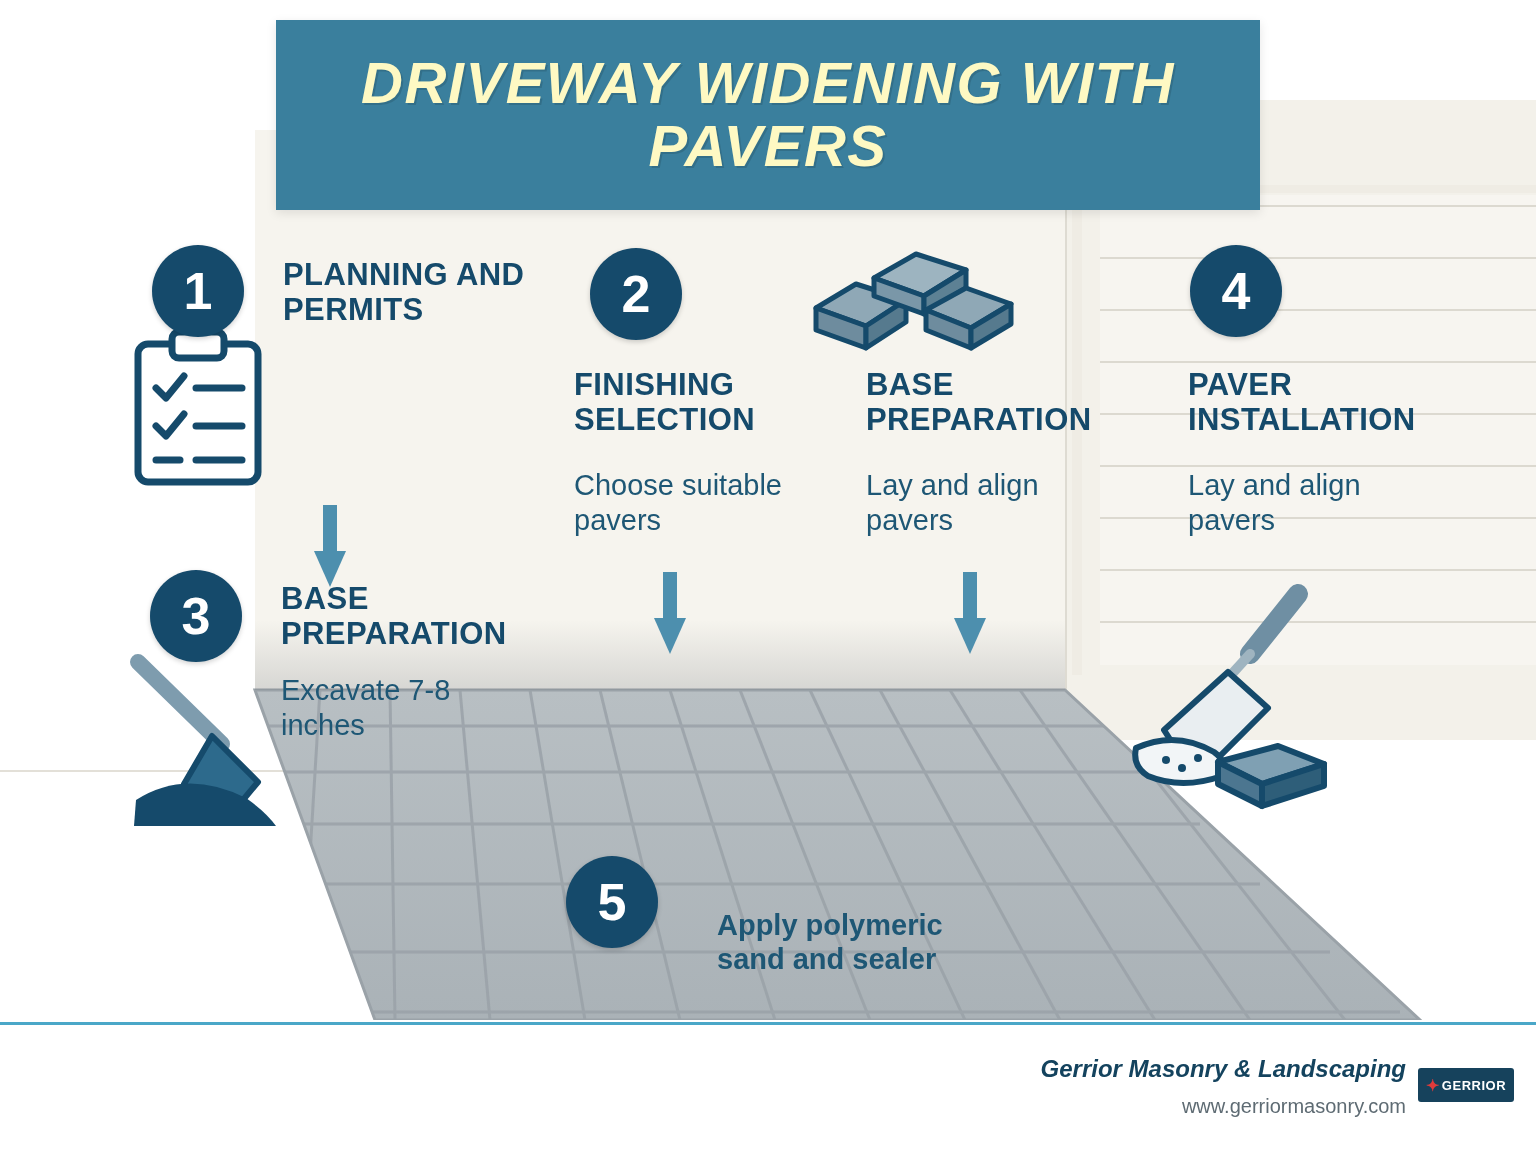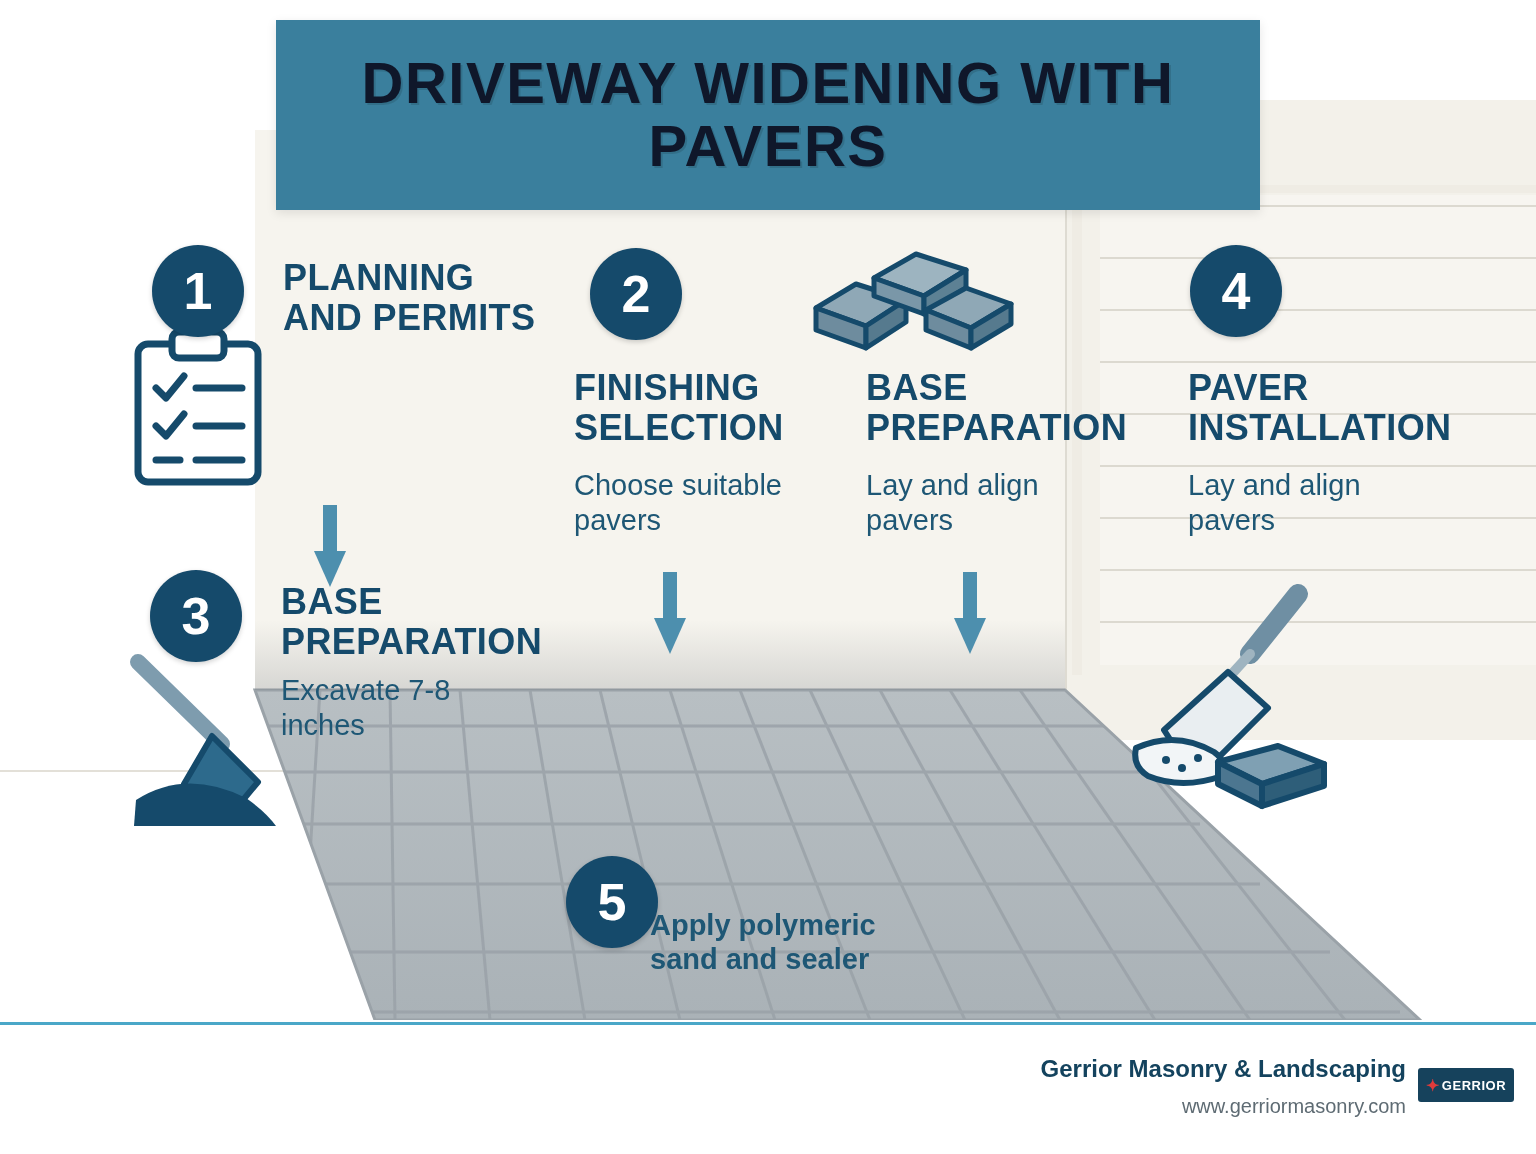--- a/index.html
+++ b/index.html
@@ -89,47 +89,48 @@
     position: absolute;
     left: 276px; top: 20px;
     width: 984px; height: 190px;
     background: #3a7f9d;
     display: flex;
     align-items: center;
     justify-content: center;
     box-shadow: 0 3px 10px rgba(0,0,0,0.10);
   }
   .title-text {
-    color: #0f172a;
+    color: #fef9c3;
     font-size: 58px;
     line-height: 1.08;
     font-weight: bold;
     letter-spacing: 1.5px;
     text-align: center;
     text-shadow: 2px 2px 0 rgba(0,0,0,0.12);
     padding: 0 41px;
+    font-style: italic;
   }
   .badge {
     position: absolute;
     width: 92px; height: 92px;
     border-radius: 50%;
     background: #154a6b;
     color: #ffffff;
     display: flex;
     align-items: center;
     justify-content: center;
     font-size: 52px;
     font-weight: bold;
     box-shadow: 0 2px 5px rgba(0,0,0,0.18);
   }
   .step-head {
     position: absolute;
     color: #154a6b;
     font-weight: bold;
-    font-size: 36px;
+    font-size: 31px;
     line-height: 1.12;
     letter-spacing: 0.4px;
   }
   .step-body {
     position: absolute;
     color: #1e5775;
     font-size: 29px;
     line-height: 1.22;
   }
 
@@ -153,21 +154,21 @@
   #base2-body  { left: 866px; top: 468px; width: 230px; }
 
   
   #step4-badge { left: 1190px; top: 245px; }
   #step4-head  { left: 1188px; top: 368px; width: 280px; }
   #step4-body  { left: 1188px; top: 468px; width: 230px; }
 
   
   #step5-badge { left: 566px; top: 856px; }
   #step5-head  { left: 690px; top: 864px; width: 300px; }
-  #step5-body  { left: 650px; top: 908px; width: 300px;
+  #step5-body  { left: 717px; top: 908px; width: 300px;
                  font-weight: bold; font-size: 29px; line-height: 1.18; }
 
   
   .arrow {
     position: absolute;
     width: 40px; height: 90px;
   }
 
   
   .icon { position: absolute; }
@@ -189,20 +190,21 @@
     width: 1536px; height: 129px;
     background: #ffffff;
   }
   .footer-brand {
     position: absolute;
     right: 130px; top: 1055px;
     text-align: right;
     color: #14435e;
     font-size: 24px;
     font-weight: bold;
+    font-style: italic;
   }
   .footer-url {
     position: absolute;
     right: 130px; top: 1095px;
     text-align: right;
     color: #5e6b73;
     font-size: 20px;
     margin-left: 12px;
   }
   .footer-logo {

